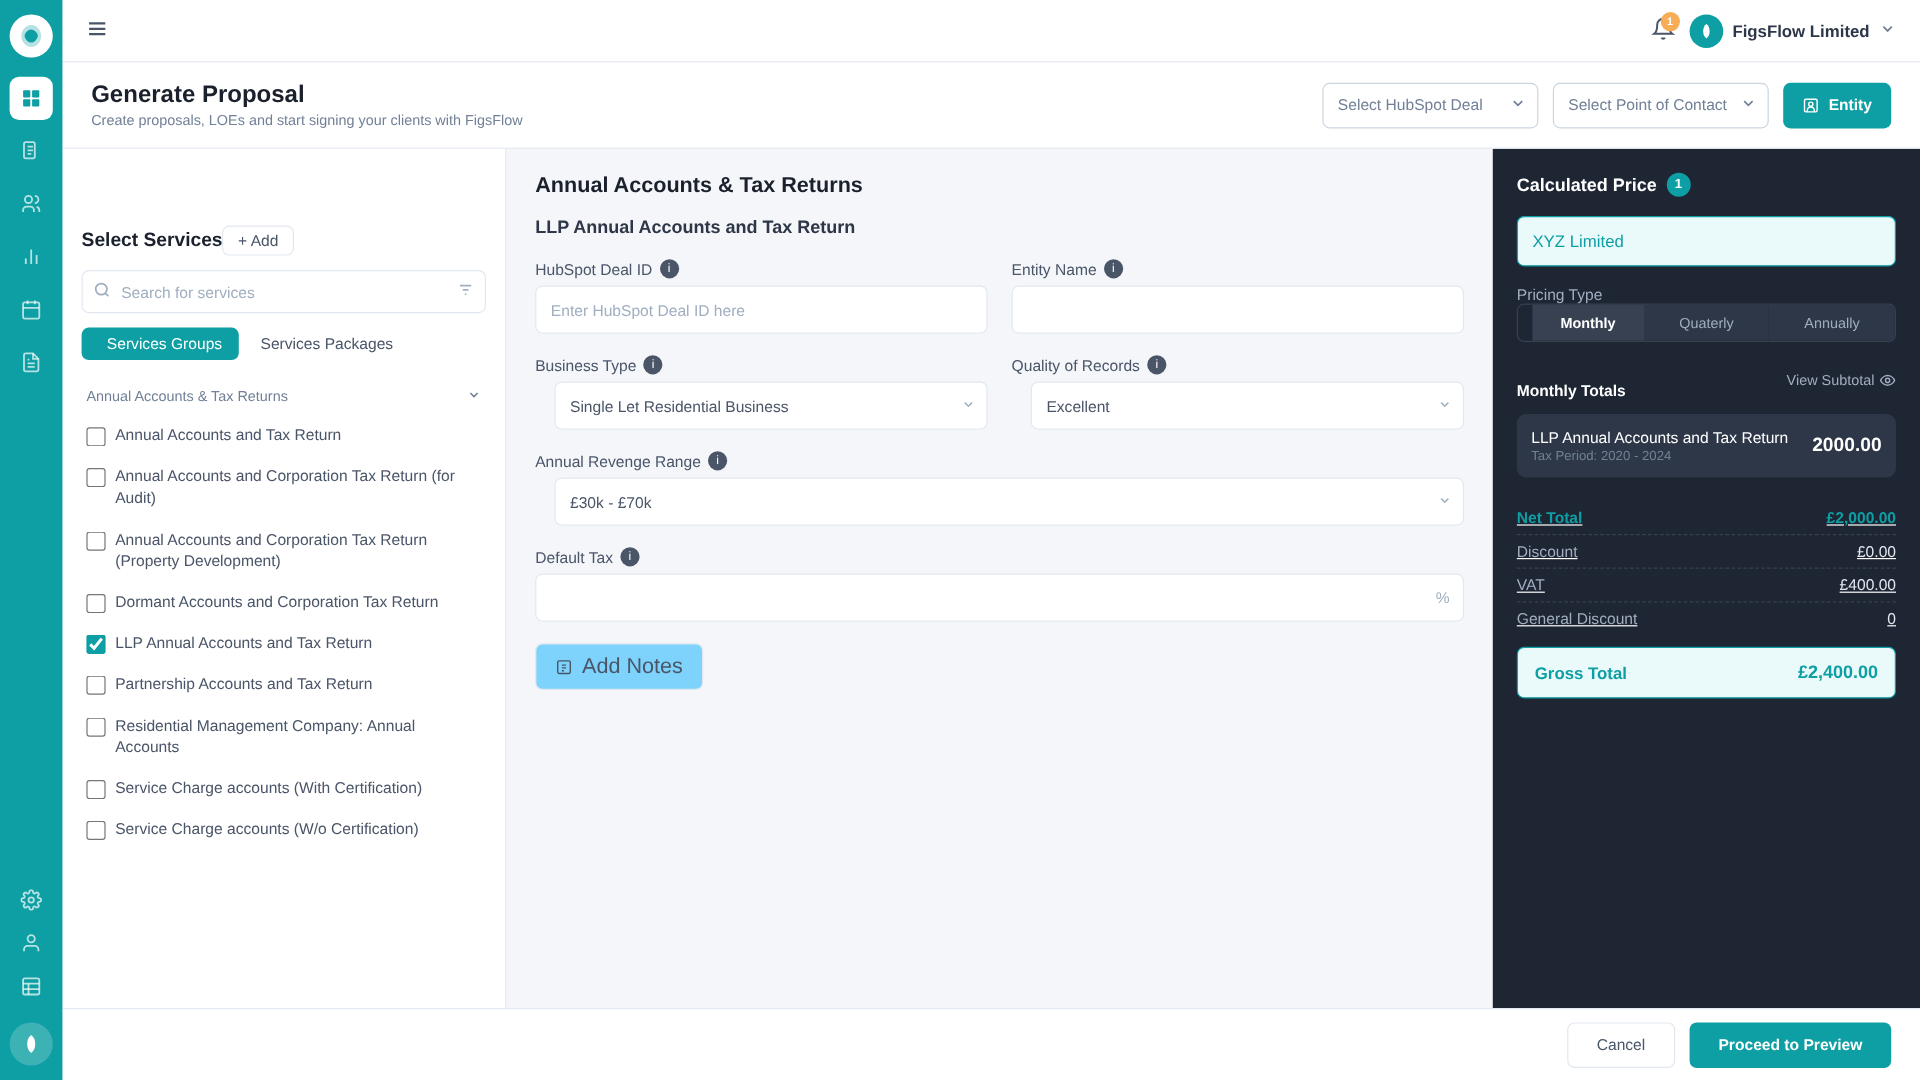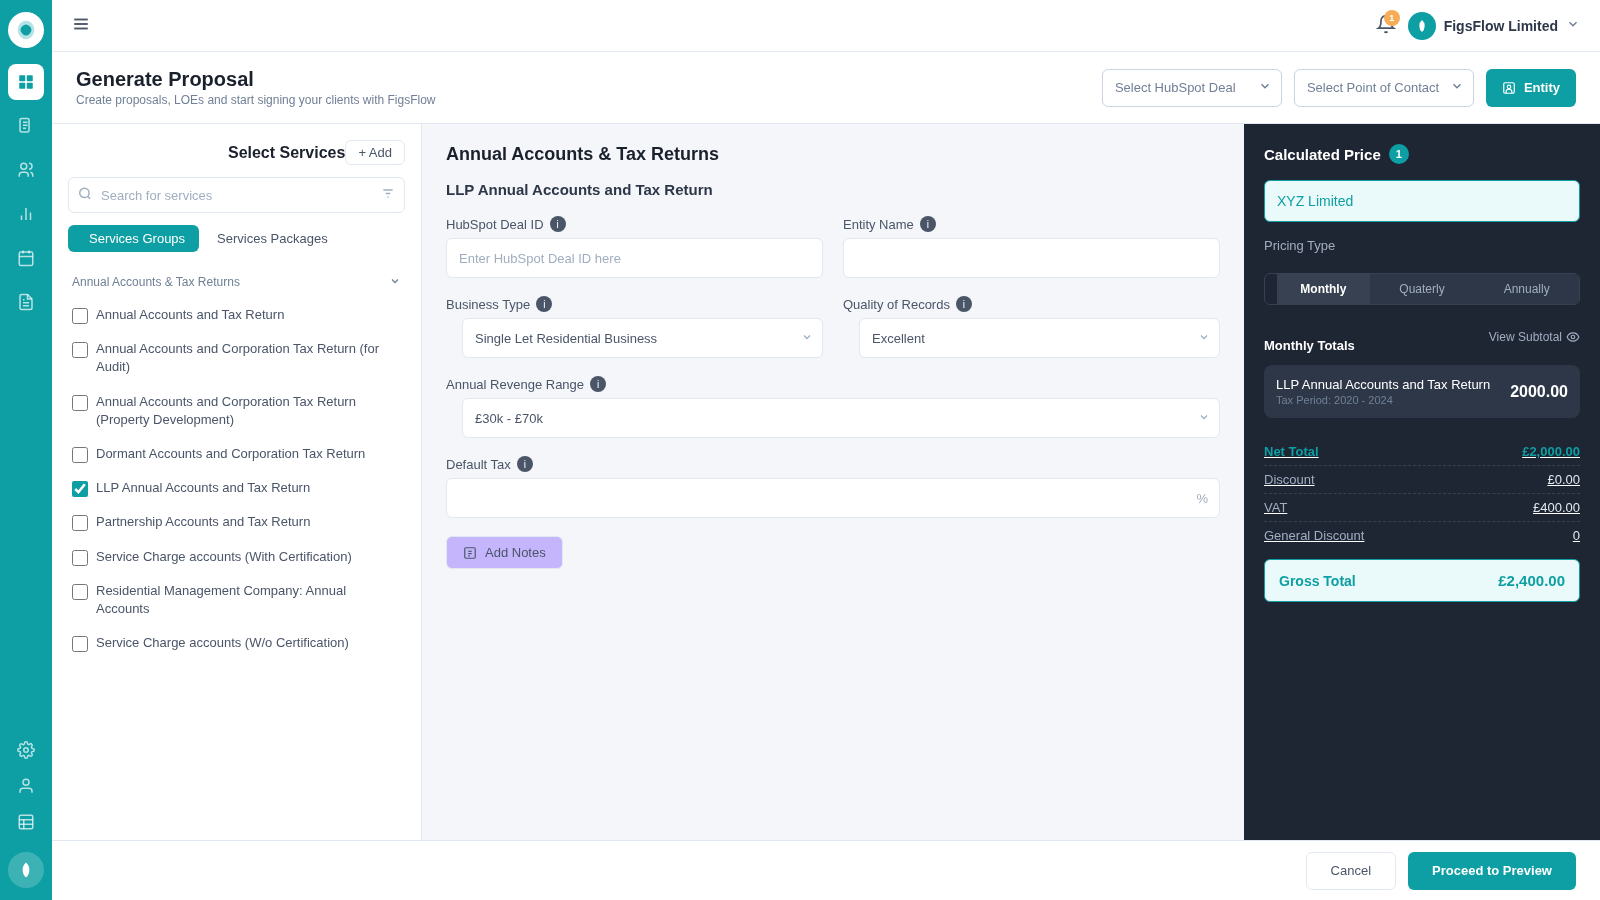--- a/index.html
+++ b/index.html
@@ -42,21 +42,21 @@
     .select-dropdown-wrapper { position: relative; display: inline-flex; align-items: center; }
     .select-dropdown-wrapper select { height: 38px; border: 1px solid #cbd5e0; border-radius: 6px; background: white; padding: 0 32px 0 12px; font-size: 13px; color: #718096; cursor: pointer; appearance: none; min-width: 180px; }
     .select-dropdown-wrapper .chevron { position: absolute; right: 10px; color: #718096; pointer-events: none; }
     .entity-btn { height: 38px; background: #0d9fa3; color: white; border: none; border-radius: 6px; padding: 0 16px; font-size: 13px; font-weight: 600; cursor: pointer; display: flex; align-items: center; gap: 8px; }
 
     
     .body-layout { flex: 1; display: flex; overflow: hidden; background: #f4f6f9; }
 
     
     .services-panel { width: 370px; background: white; border-right: 1px solid #e2e8f0; display: flex; flex-direction: column; overflow: hidden; padding: 16px; }
-    .services-panel-header { display: flex; align-items: center; justify-content: flex-end; margin-bottom: 12px; }
+    .services-panel-header { display: flex; align-items: center; justify-content: flex-start; margin-bottom: 12px; margin-top: 48px; }
     .services-panel-title { font-size: 16px; font-weight: 700; color: #1a202c; }
     .add-btn { background: none; border: 1px solid #e2e8f0; border-radius: 6px; padding: 4px 12px; font-size: 13px; color: #4a5568; cursor: pointer; }
     .search-bar { position: relative; margin-bottom: 12px; }
     .search-bar input { width: 100%; height: 36px; border: 1px solid #e2e8f0; border-radius: 6px; padding: 0 36px 0 32px; font-size: 13px; color: #4a5568; background: white; }
     .search-bar input::placeholder { color: #a0aec0; }
     .search-icon-left { position: absolute; left: 10px; top: 50%; transform: translateY(-50%); color: #a0aec0; }
     .filter-icon { position: absolute; right: 10px; top: 50%; transform: translateY(-50%); color: #a0aec0; cursor: pointer; }
     .tab-group { display: flex; gap: 4px; margin-bottom: 14px; }
     .tab-btn { padding: 6px 14px; border-radius: 6px; font-size: 13px; font-weight: 500; cursor: pointer; border: none; }
     .tab-btn.active { background: #0d9fa3; color: white; padding-left: 21px; }
@@ -84,31 +84,31 @@
     .form-input::placeholder { color: #a0aec0; }
     .form-select-wrapper { position: relative; padding-left: 16px; }
     .form-select { width: 100%; height: 40px; border: 1px solid #e2e8f0; border-radius: 6px; padding: 0 32px 0 12px; font-size: 13px; color: #4a5568; background: white; appearance: none; cursor: pointer; }
     .form-select-chevron { position: absolute; right: 10px; top: 50%; transform: translateY(-50%); color: #a0aec0; pointer-events: none; }
 
     .form-full { margin-bottom: 18px; }
     .tax-input-wrapper { position: relative; }
     .tax-input { width: 100%; height: 40px; border: 1px solid #e2e8f0; border-radius: 6px; padding: 0 32px 0 12px; font-size: 13px; color: #4a5568; background: white; }
     .tax-pct { position: absolute; right: 12px; top: 50%; transform: translateY(-50%); color: #a0aec0; font-size: 13px; }
 
-    .notes-btn { display: flex; align-items: center; gap: 8px; border: 1px solid #e2e8f0; border-radius: 6px; padding: 8px 16px; background: #c4b5fd; font-size: 13px; color: #4a5568; cursor: pointer; }
+    .notes-btn { display: flex; align-items: center; gap: 8px; border: 1px solid #e2e8f0; border-radius: 6px; padding: 8px 16px; background: #7dd3fc; font-size: 18px; color: #4a5568; cursor: pointer; }
 
     
     .price-panel { width: 356px; background: #1e2533; color: white; padding: 20px; display: flex; flex-direction: column; overflow-y: auto; }
     .price-panel-header { display: flex; align-items: center; gap: 8px; margin-bottom: 16px; }
     .price-panel-title { font-size: 15px; font-weight: 700; color: white; }
     .badge { background: #0d9fa3; color: white; border-radius: 50%; width: 20px; height: 20px; font-size: 11px; display: inline-flex; align-items: center; justify-content: center; font-weight: 700; }
 
     .entity-name-box { background: #eaf9f9; border: 1px solid #0d9fa3; border-radius: 6px; padding: 12px; color: #0d9fa3; font-size: 14px; font-weight: 500; margin-bottom: 16px; }
 
-    .pricing-type-label { font-size: 13px; color: #a0aec0; margin-bottom: 20px; }
+    .pricing-type-label { font-size: 13px; color: #a0aec0; margin-bottom: 0; }
     .pricing-tabs { display: grid; grid-template-columns: 1fr 1fr 1fr; border: 1px solid #374151; border-radius: 6px; overflow: hidden; margin-bottom: 16px; }
     .pricing-tab { padding: 8px; text-align: center; font-size: 12px; cursor: pointer; color: #a0aec0; background: #2d3748; transition: background 0.15s; }
     .pricing-tab.active { background: #374151; color: white; font-weight: 600; margin-left: 12px; }
 
     .monthly-totals-row { display: flex; align-items: center; justify-content: space-between; margin-bottom: 12px; }
     .monthly-totals-label { font-size: 13px; font-weight: 600; color: white; margin-top: 17px; }
     .view-subtotal { font-size: 12px; color: #a0aec0; display: flex; align-items: flex-start; gap: 4px; cursor: pointer; }
 
     .price-line-card { background: #2d3748; border-radius: 8px; padding: 12px; margin-bottom: 16px; display: flex; align-items: center; justify-content: space-between; }
     .price-line-info .service-name { font-size: 13px; font-weight: 500; color: white; }
@@ -350,25 +350,25 @@
           <div class="service-item">
             <input type="checkbox" checked="" style="">
             <span class="service-item-label">LLP Annual Accounts and Tax Return</span>
           </div>
           <div class="service-item">
             <input type="checkbox" style="">
             <span class="service-item-label">Partnership Accounts and Tax Return</span>
           </div>
           <div class="service-item">
             <input type="checkbox" style="">
+            <span class="service-item-label">Residential Management Company: Annual Accounts</span>
+          </div>
+          <div class="service-item">
+            <input type="checkbox" style="">
             <span class="service-item-label">Service Charge accounts (With Certification)</span>
-          </div>
-          <div class="service-item">
-            <input type="checkbox" style="">
-            <span class="service-item-label">Residential Management Company: Annual Accounts</span>
           </div>
           <div class="service-item">
             <input type="checkbox" style="">
             <span class="service-item-label">Service Charge accounts (W/o Certification)</span>
           </div>
         </div>
       </div>
 
       <div class="calc-area">
         <div class="calc-title">Annual Accounts &amp; Tax Returns</div>

